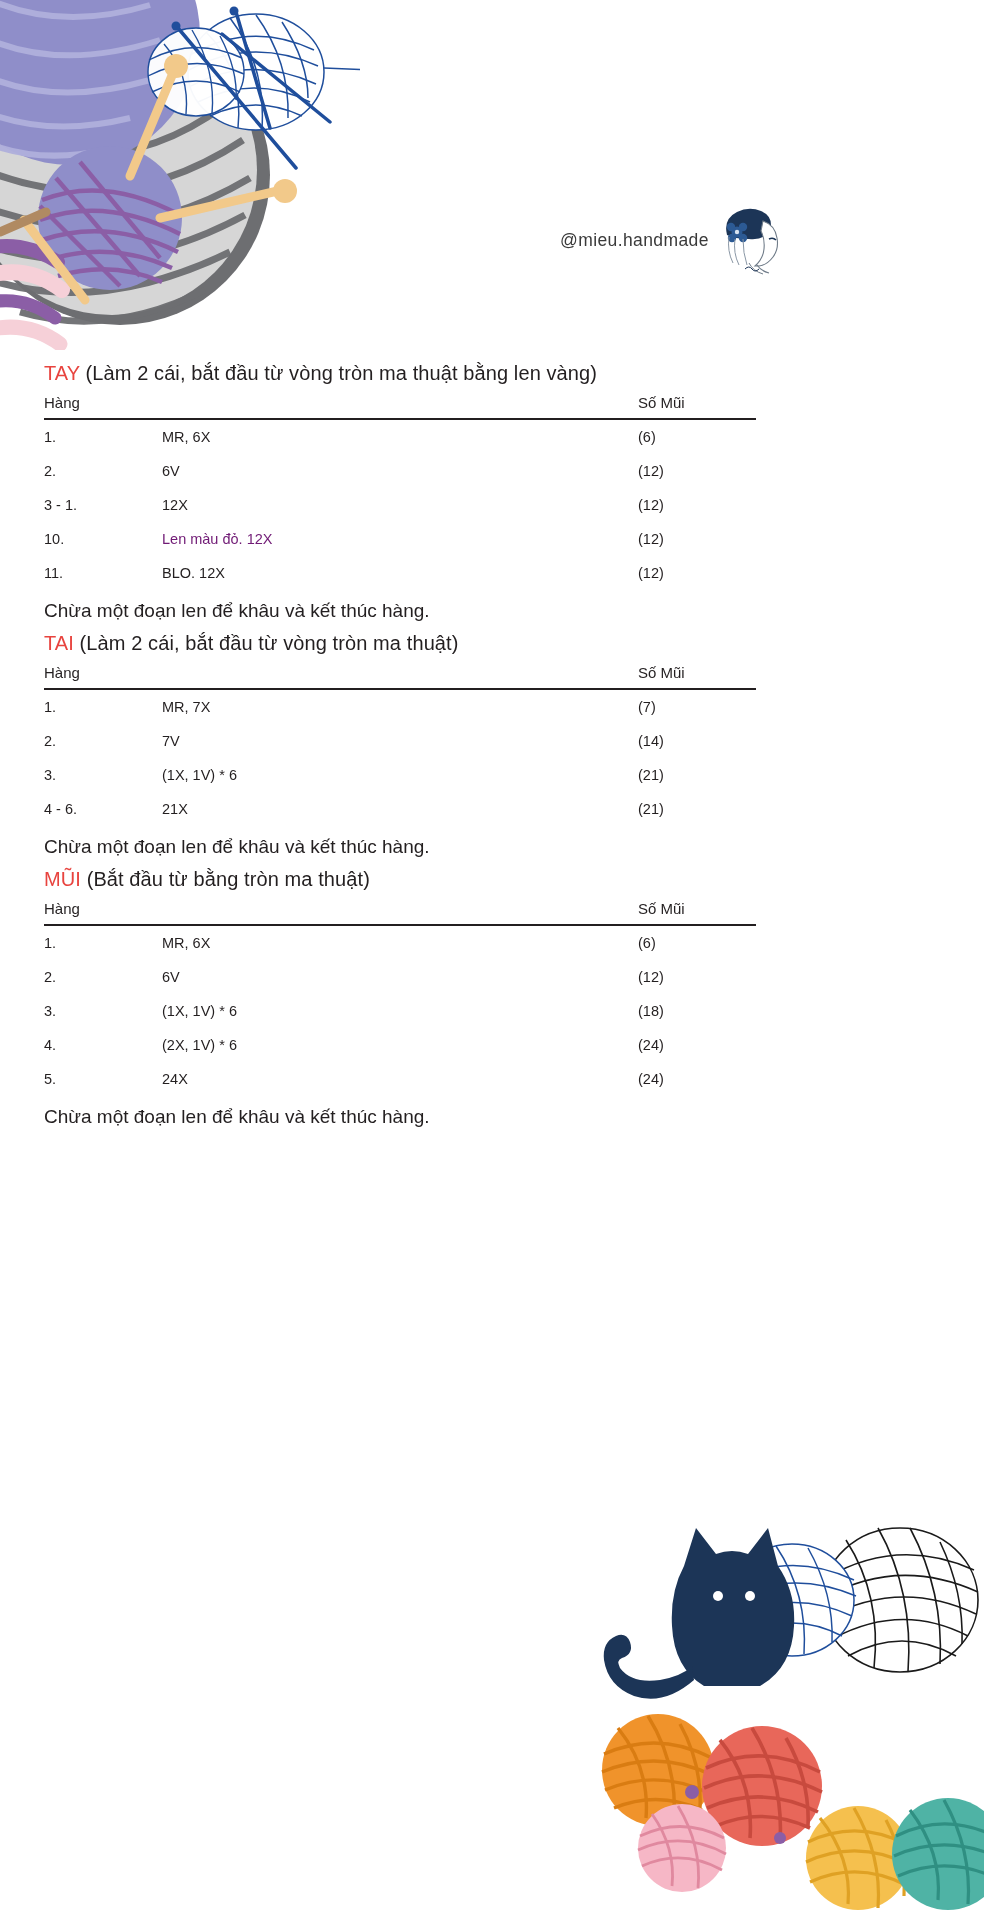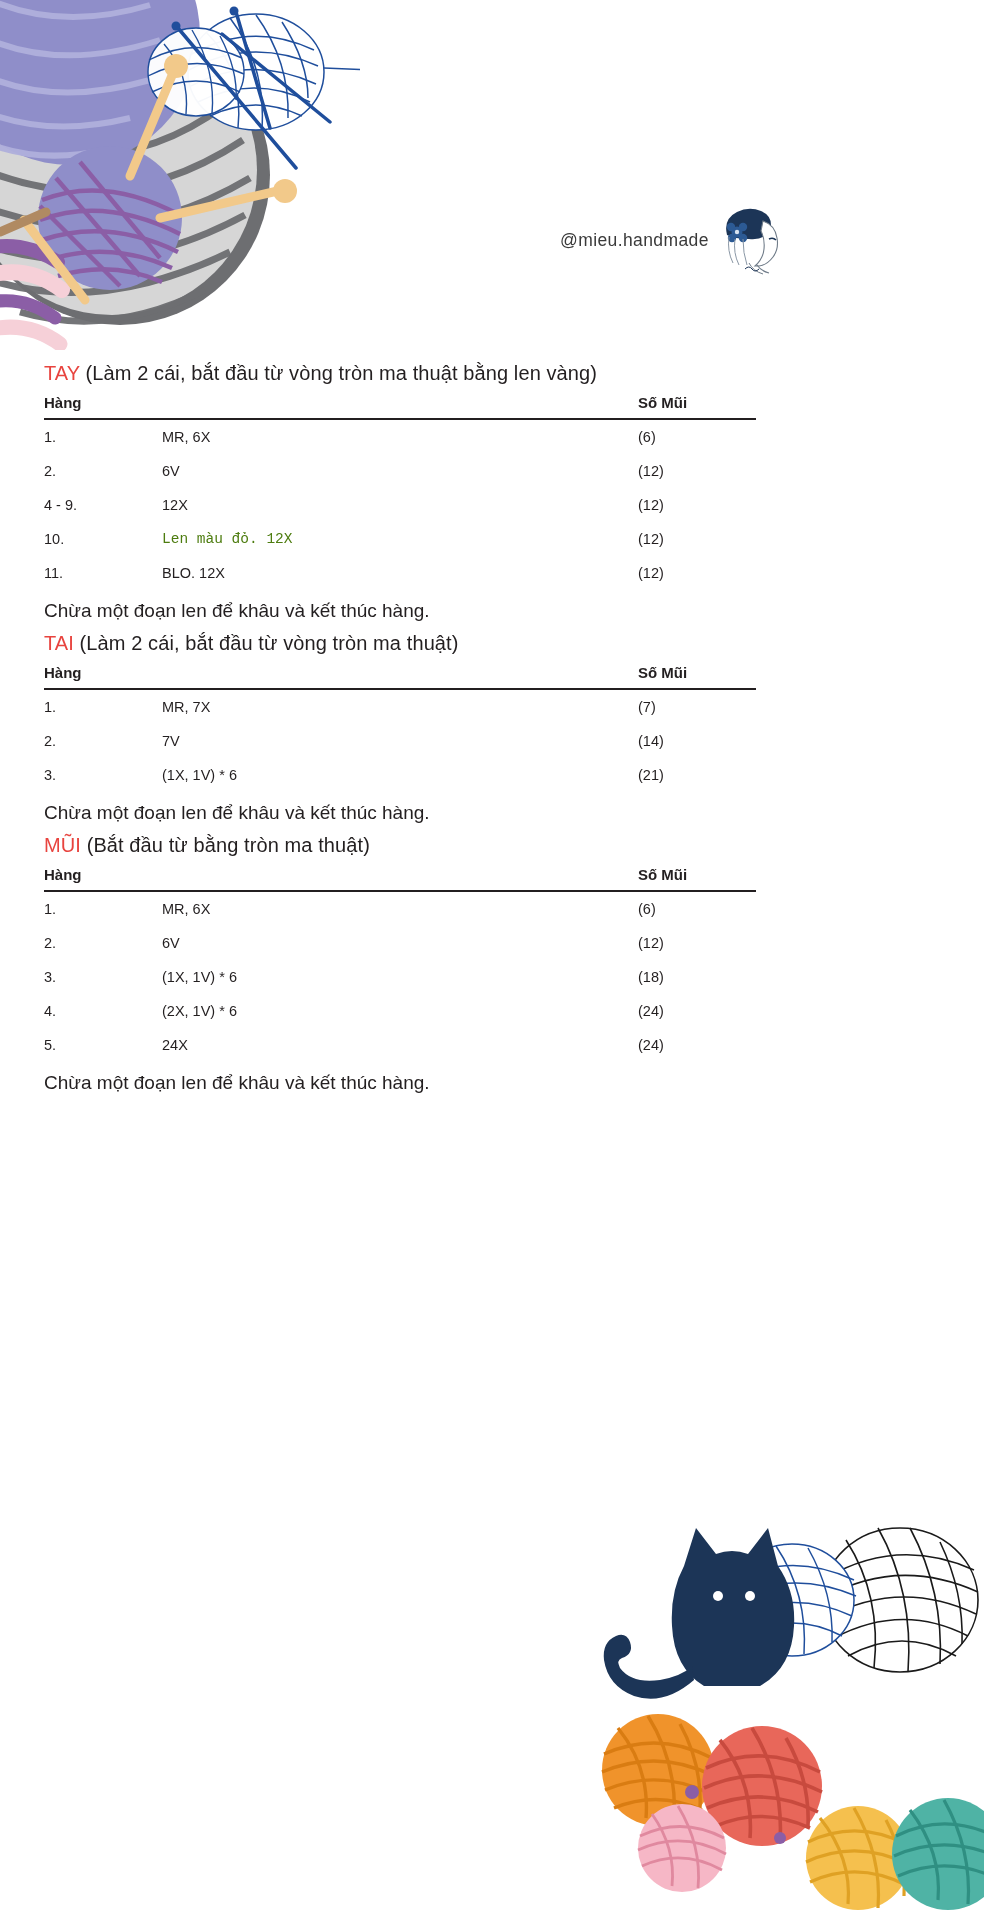--- a/index.html
+++ b/index.html
@@ -83,38 +83,38 @@
   }
 
   table.pattern {
     width: 100%;
     border-collapse: collapse;
     table-layout: fixed;
     font-size: 14.5px;
   }
   table.pattern th {
     text-align: left;
-    font-weight: bold;
+    font-weight: normal;
     font-size: 15px;
     padding: 5px 0 5px 0;
     border-bottom: 2.2px solid #231f20;
     color: #231f20;
     line-height: 20px;
   }
   table.pattern td {
     padding: 9px 0 9px 0;
     color: #231f20;
     vertical-align: top;
     line-height: 16px;
   }
   col.c-row   { width: 118px; }
   col.c-instr { width: 476px; }
   col.c-count { width: 118px; }
 
-  td.instr.highlight { color: #4d7c0f; font-family: Liberation Mono, monospace; }
+  td.instr.highlight { color: #701a75; }
 
   .closing-note {
     font-size: 19px;
     line-height: 30px;
     padding-top: 6px;
     color: #231f20;
     white-space: nowrap;
   }
 </style>
 </head>
@@ -396,21 +396,21 @@
           <td class="rownum">1.</td>
           <td class="instr">MR, 6X</td>
           <td class="count">(6)</td>
         </tr>
         <tr>
           <td class="rownum">2.</td>
           <td class="instr">6V</td>
           <td class="count">(12)</td>
         </tr>
         <tr>
-          <td class="rownum">4 - 9.</td>
+          <td class="rownum">3 - 1.</td>
           <td class="instr">12X</td>
           <td class="count">(12)</td>
         </tr>
         <tr>
           <td class="rownum">10.</td>
           <td class="instr highlight">Len màu đỏ. 12X</td>
           <td class="count">(12)</td>
         </tr>
         <tr>
           <td class="rownum">11.</td>
@@ -448,20 +448,25 @@
         <tr>
           <td class="rownum">2.</td>
           <td class="instr">7V</td>
           <td class="count">(14)</td>
         </tr>
         <tr>
           <td class="rownum">3.</td>
           <td class="instr">(1X, 1V) * 6</td>
           <td class="count">(21)</td>
         </tr>
+        <tr>
+          <td class="rownum">4 - 6.</td>
+          <td class="instr">21X</td>
+          <td class="count">(21)</td>
+        </tr>
       </tbody>
     </table>
     <div class="closing-note">Chừa một đoạn len để khâu và kết thúc hàng.</div>
   </div>
 
   <div class="section">
     <div class="section-title">
       <span class="name">MŨI</span><span class="desc"> (Bắt đầu từ bằng tròn ma thuật)</span>
     </div>
     <table class="pattern">

